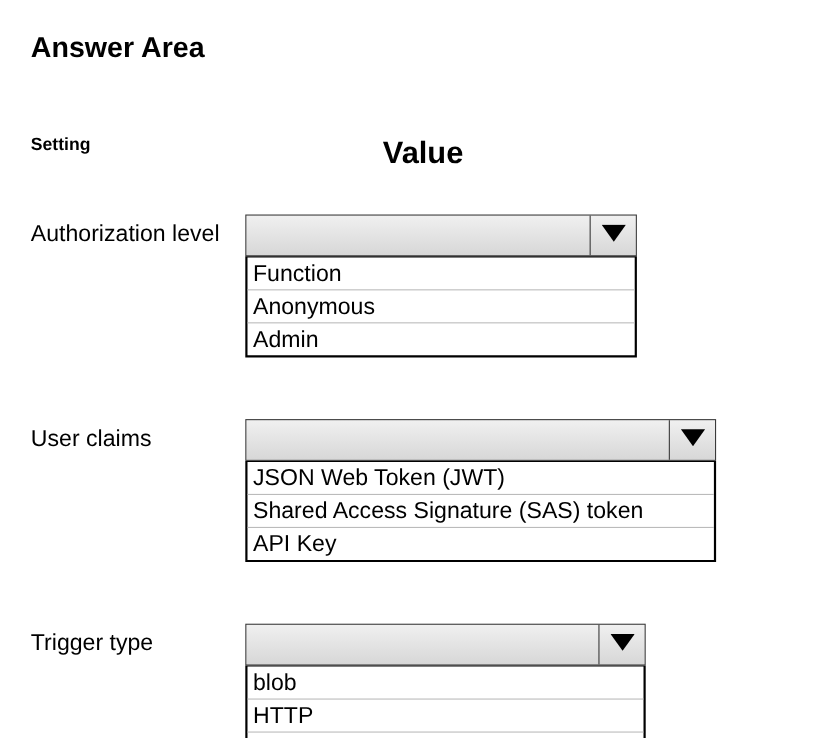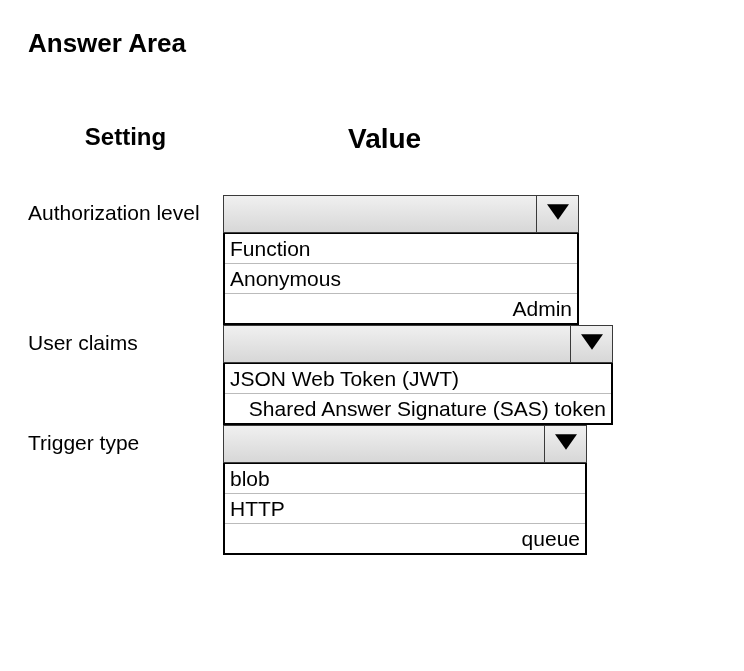--- a/index.html
+++ b/index.html
@@ -17,31 +17,32 @@
       font-size: 26px;
       font-weight: bold;
       margin-bottom: 64px;
     }
     .header-row {
       display: flex;
       margin-bottom: 40px;
     }
     .header-setting {
       width: 195px;
-      font-size: 24px;
+      font-size: 16px;
       font-weight: bold;
-      text-align: center;
+      text-align: left;
     }
     .header-value {
       font-size: 28px;
       font-weight: bold;
       padding-left: 125px;
     }
     .field-row {
       display: flex;
+      margin-bottom: 56px;
     }
     .label-cell {
       width: 195px;
       font-size: 21px;
       padding-top: 6px;
     }
     .value-cell {
       flex: 0 0 auto;
     }
     .dropdown-bar {
@@ -71,24 +72,23 @@
       border-top: 1px solid #000;
     }
     .option-item {
       font-size: 21px;
       padding: 1px 5px;
       border-bottom: 1px solid #bbb;
       line-height: 27px;
     }
     .option-item:last-child {
       border-bottom: none;
-      text-align: right;
     }
     .w-auth { width: 356px; }
-    .w-claims { width: 390px; }
+    .w-claims { width: 428px; }
     .w-trigger { width: 364px; }
   </style>
 </head>
 <body>
 
 <h1 class="title">Answer Area</h1>
 
 <div class="header-row">
   <div class="header-setting">Setting</div>
   <div class="header-value">Value</div>
@@ -123,21 +123,22 @@
       <div class="arrow-btn">
         <span>
           <svg viewBox="0 0 20 14">
               <polygon points="0,0 20,0 10,14" fill="#000"></polygon>
             </svg>
         </span>
       </div>
     </div>
     <div class="options-box w-claims">
       <div class="option-item">JSON Web Token (JWT)</div>
-      <div class="option-item">Shared Answer Signature (SAS) token</div>
+      <div class="option-item">Shared Access Signature (SAS) token</div>
+      <div class="option-item">API Key</div>
     </div>
   </div>
 </div>
 
 <div class="field-row">
   <div class="label-cell">Trigger type</div>
   <div class="value-cell">
     <div class="dropdown-bar w-trigger">
       <div class="selected-area"></div>
       <div class="arrow-btn">

